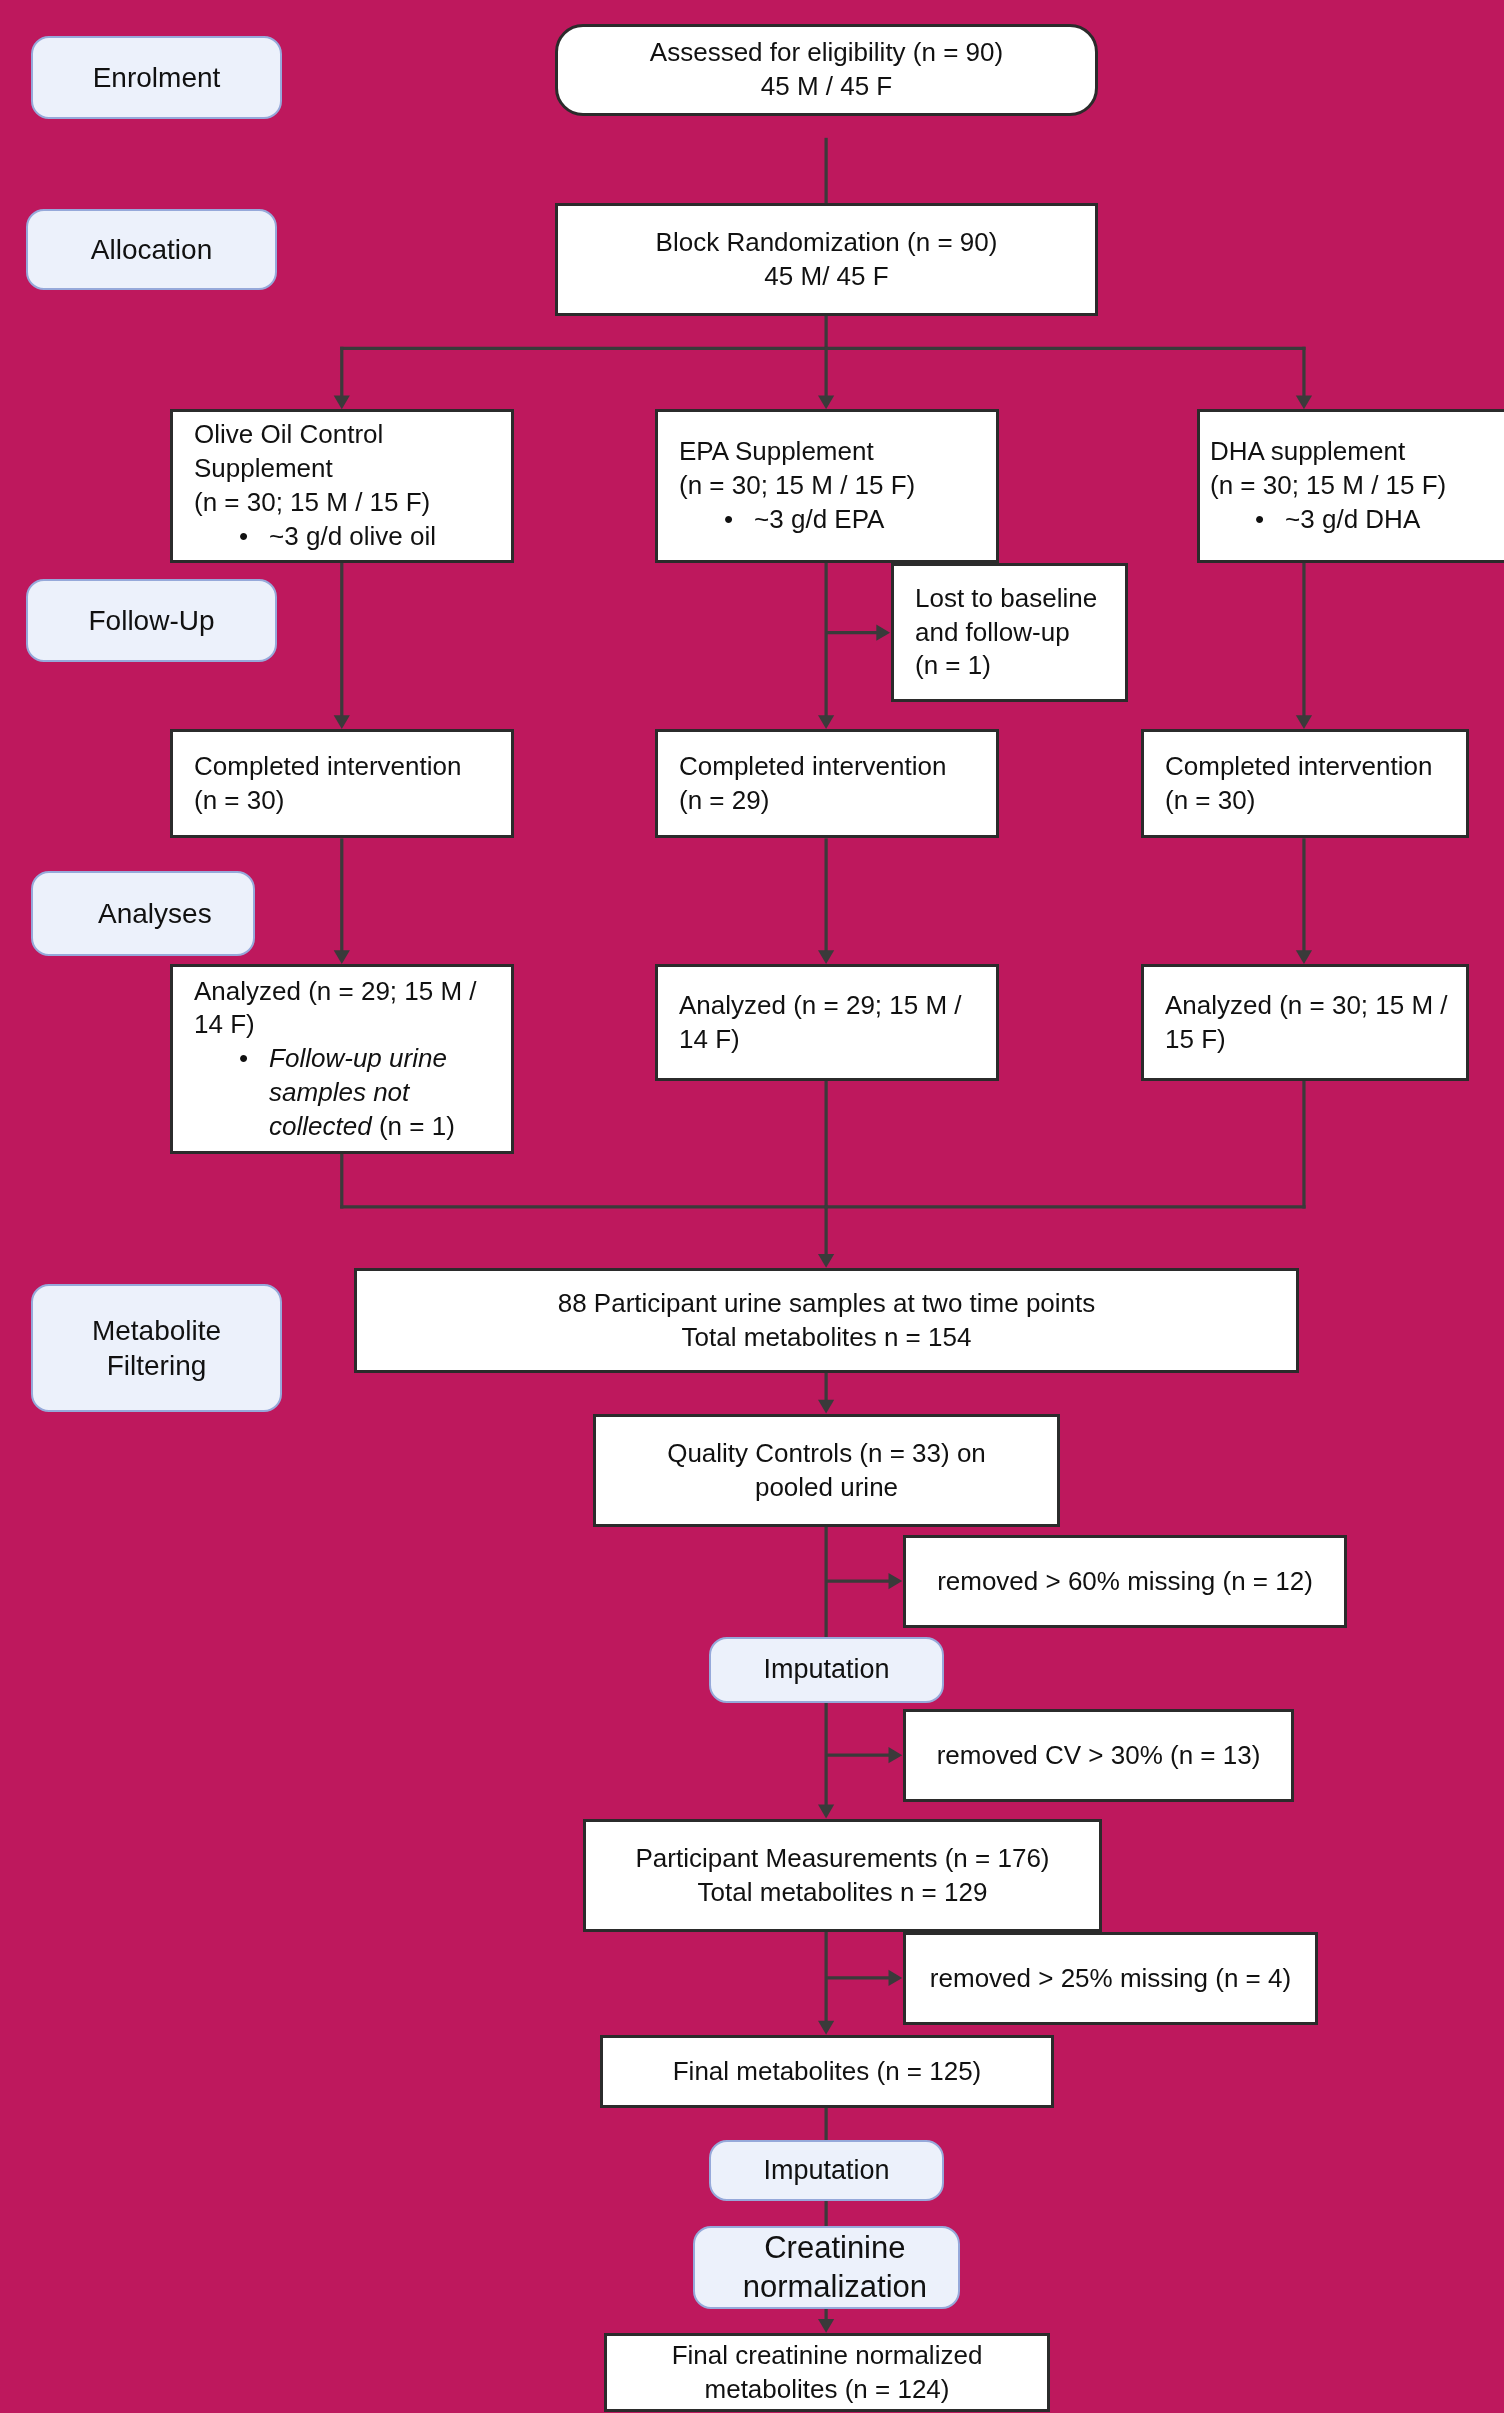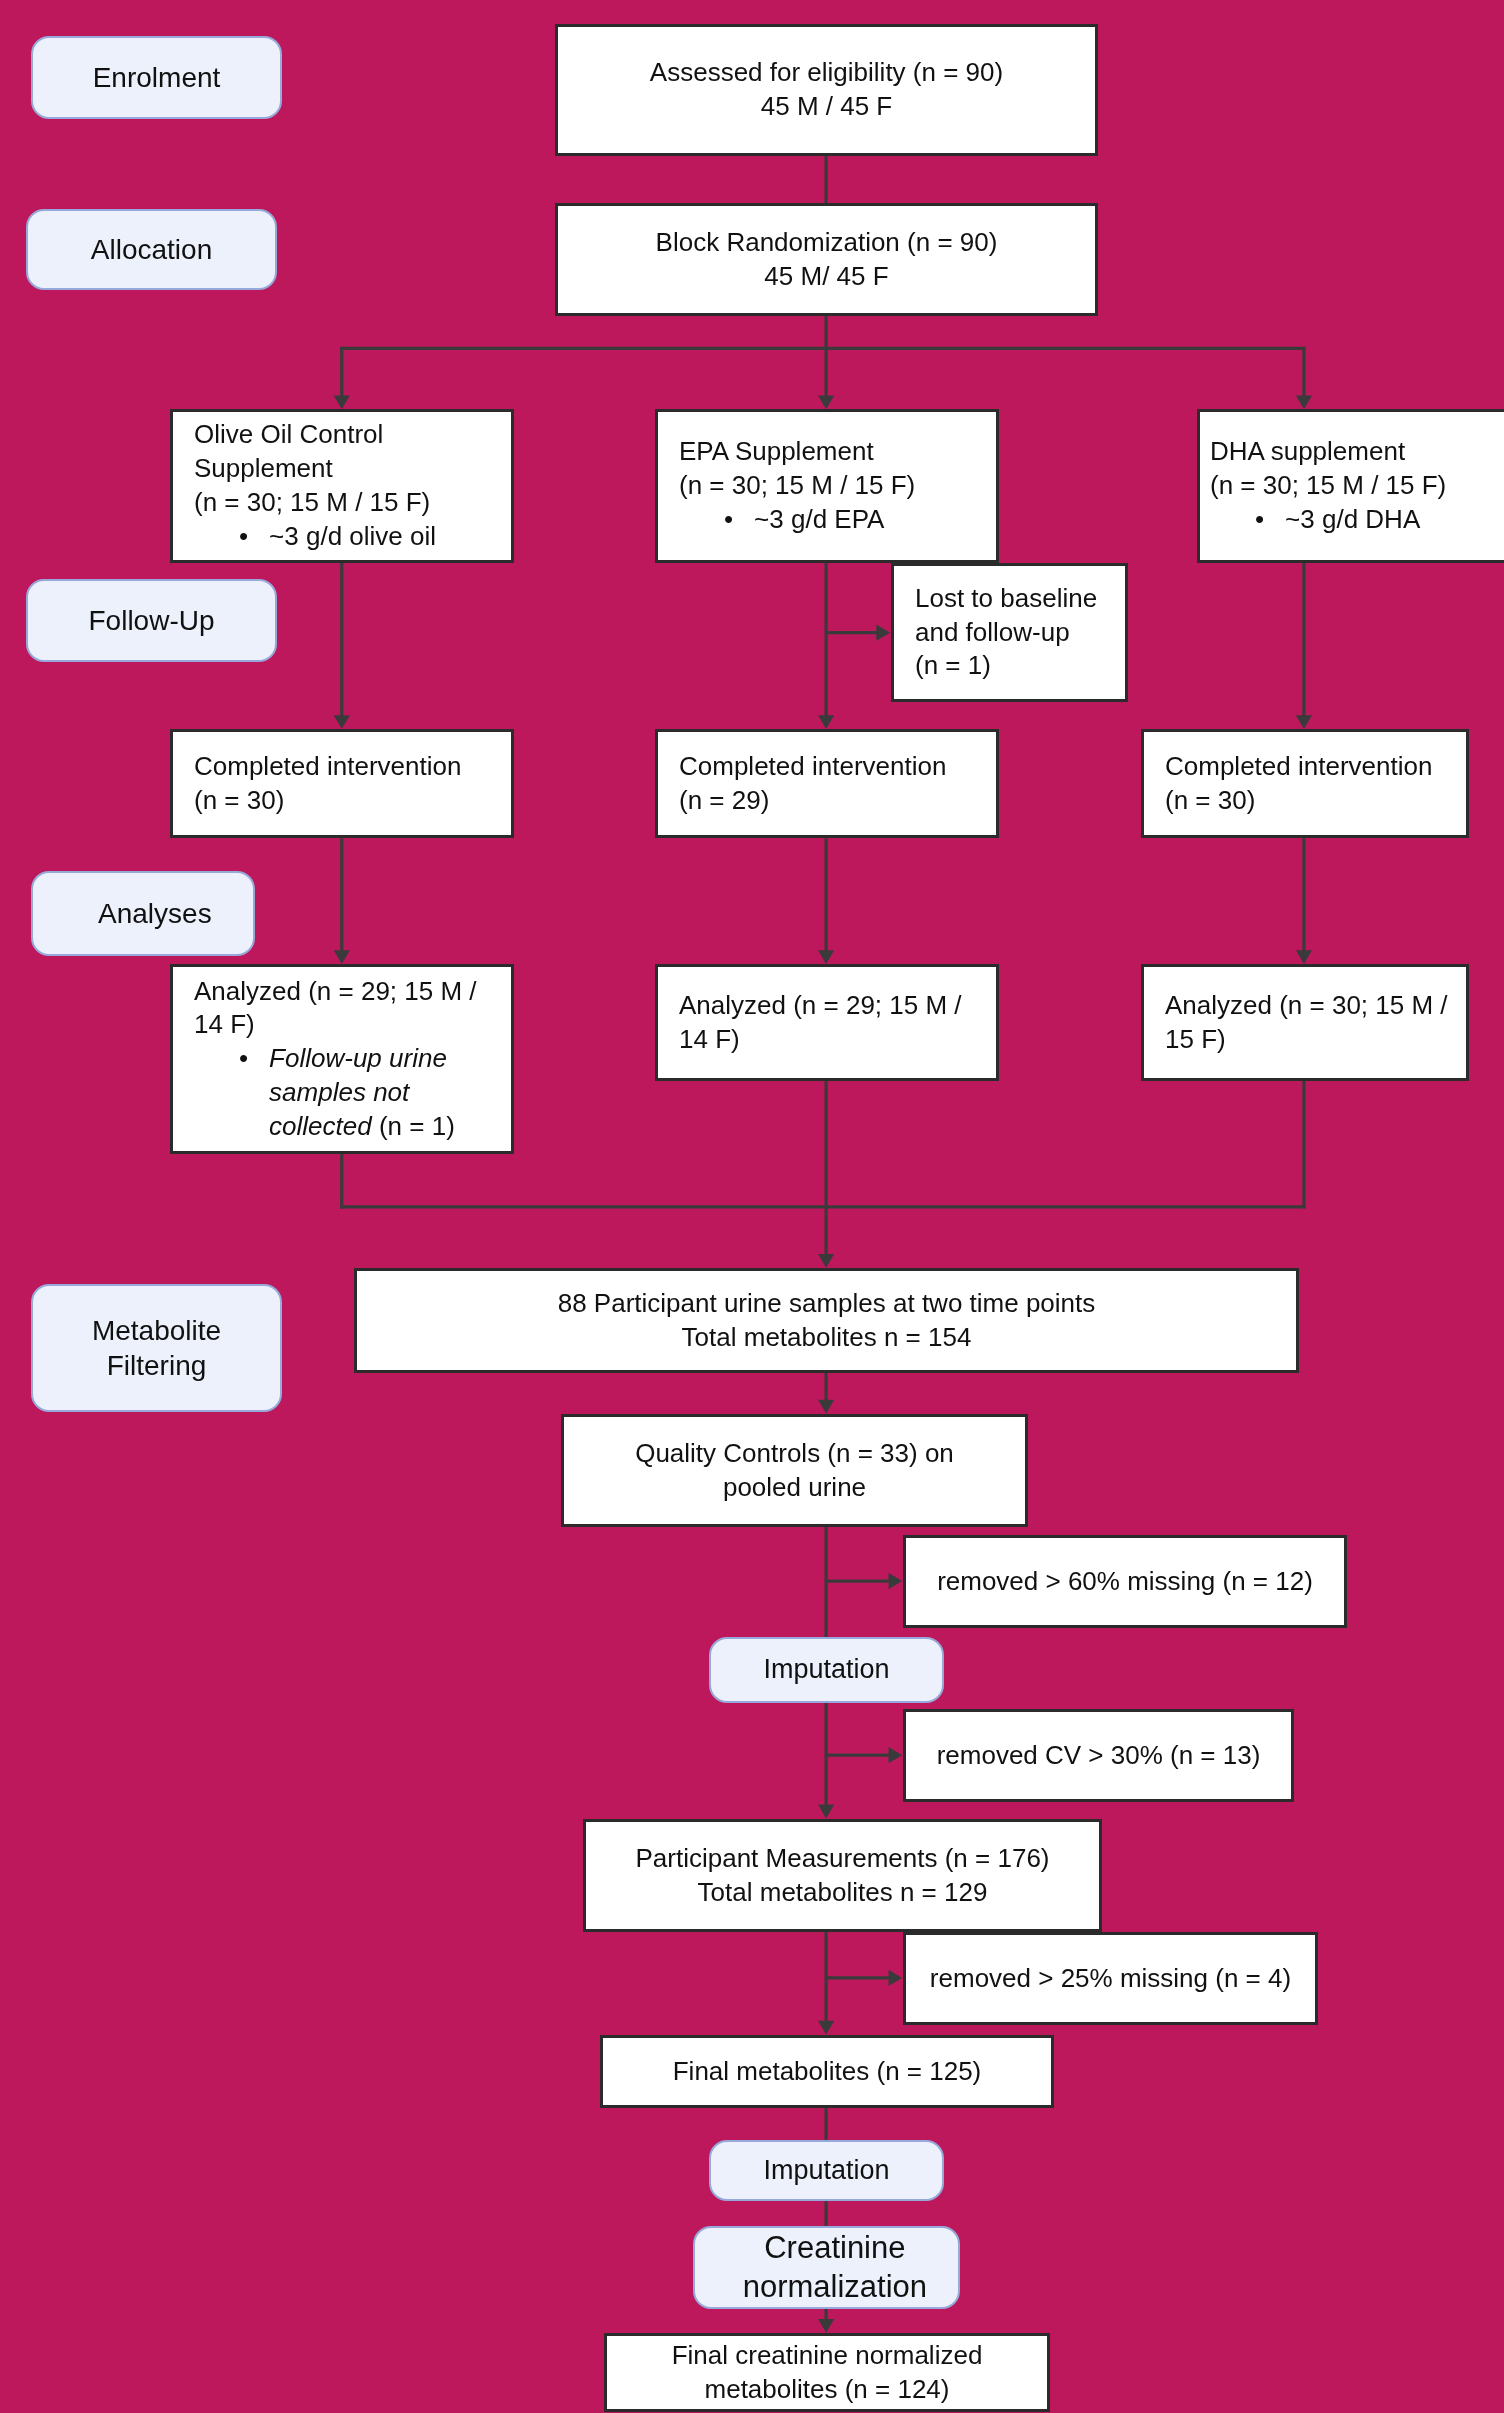--- a/index.html
+++ b/index.html
@@ -111,21 +111,21 @@
   <div class="pill" style="left:26px;top:579px;width:251px;height:83px;">
     <span>Follow-Up</span>
   </div>
   <div class="pill" style="left:31px;top:871px;width:224px;height:85px;padding-left:35px;">
     <span>Analyses</span>
   </div>
   <div class="pill" style="left:31px;top:1284px;width:251px;height:128px;">
     <span>Metabolite Filtering</span>
   </div>
 
-  <div class="fbox center" style="left:555px;top:24px;width:543px;height:132px;">
+  <div class="fbox center" style="left:555px;top:24px;width:543px;height:92px;border-radius:28px;">
     <span class="line">Assessed for eligibility (n = 90)</span>
     <span class="line">45 M / 45 F</span>
   </div>
   <div class="fbox center" style="left:555px;top:203px;width:543px;height:113px;">
     <span class="line">Block Randomization (n = 90)</span>
     <span class="line">45 M/ 45 F</span>
   </div>
 
   <div class="fbox left" style="left:170px;top:409px;width:344px;height:154px;">
     <span class="line">Olive Oil Control</span>
@@ -186,21 +186,21 @@
   </div>
   <div class="fbox left" style="left:1141px;top:964px;width:328px;height:117px;">
     <span class="line">Analyzed (n = 30; 15 M /</span>
     <span class="line">15 F)</span>
   </div>
 
   <div class="fbox center" style="left:354px;top:1268px;width:945px;height:105px;">
     <span class="line">88 Participant urine samples at two time points</span>
     <span class="line">Total metabolites n = 154</span>
   </div>
-  <div class="fbox center" style="left:561px;top:1414px;width:467px;height:113px;">
+  <div class="fbox center" style="left:593px;top:1414px;width:467px;height:113px;">
     <span class="line">Quality Controls (n = 33) on</span>
     <span class="line">pooled urine</span>
   </div>
   <div class="fbox center" style="left:903px;top:1535px;width:444px;height:93px;">
     <span class="line">removed &gt; 60% missing (n = 12)</span>
   </div>
   <div class="pill" style="left:709px;top:1637px;width:235px;height:66px;font-size:27px;">
     <span>Imputation</span>
   </div>
   <div class="fbox center" style="left:903px;top:1709px;width:391px;height:93px;">

